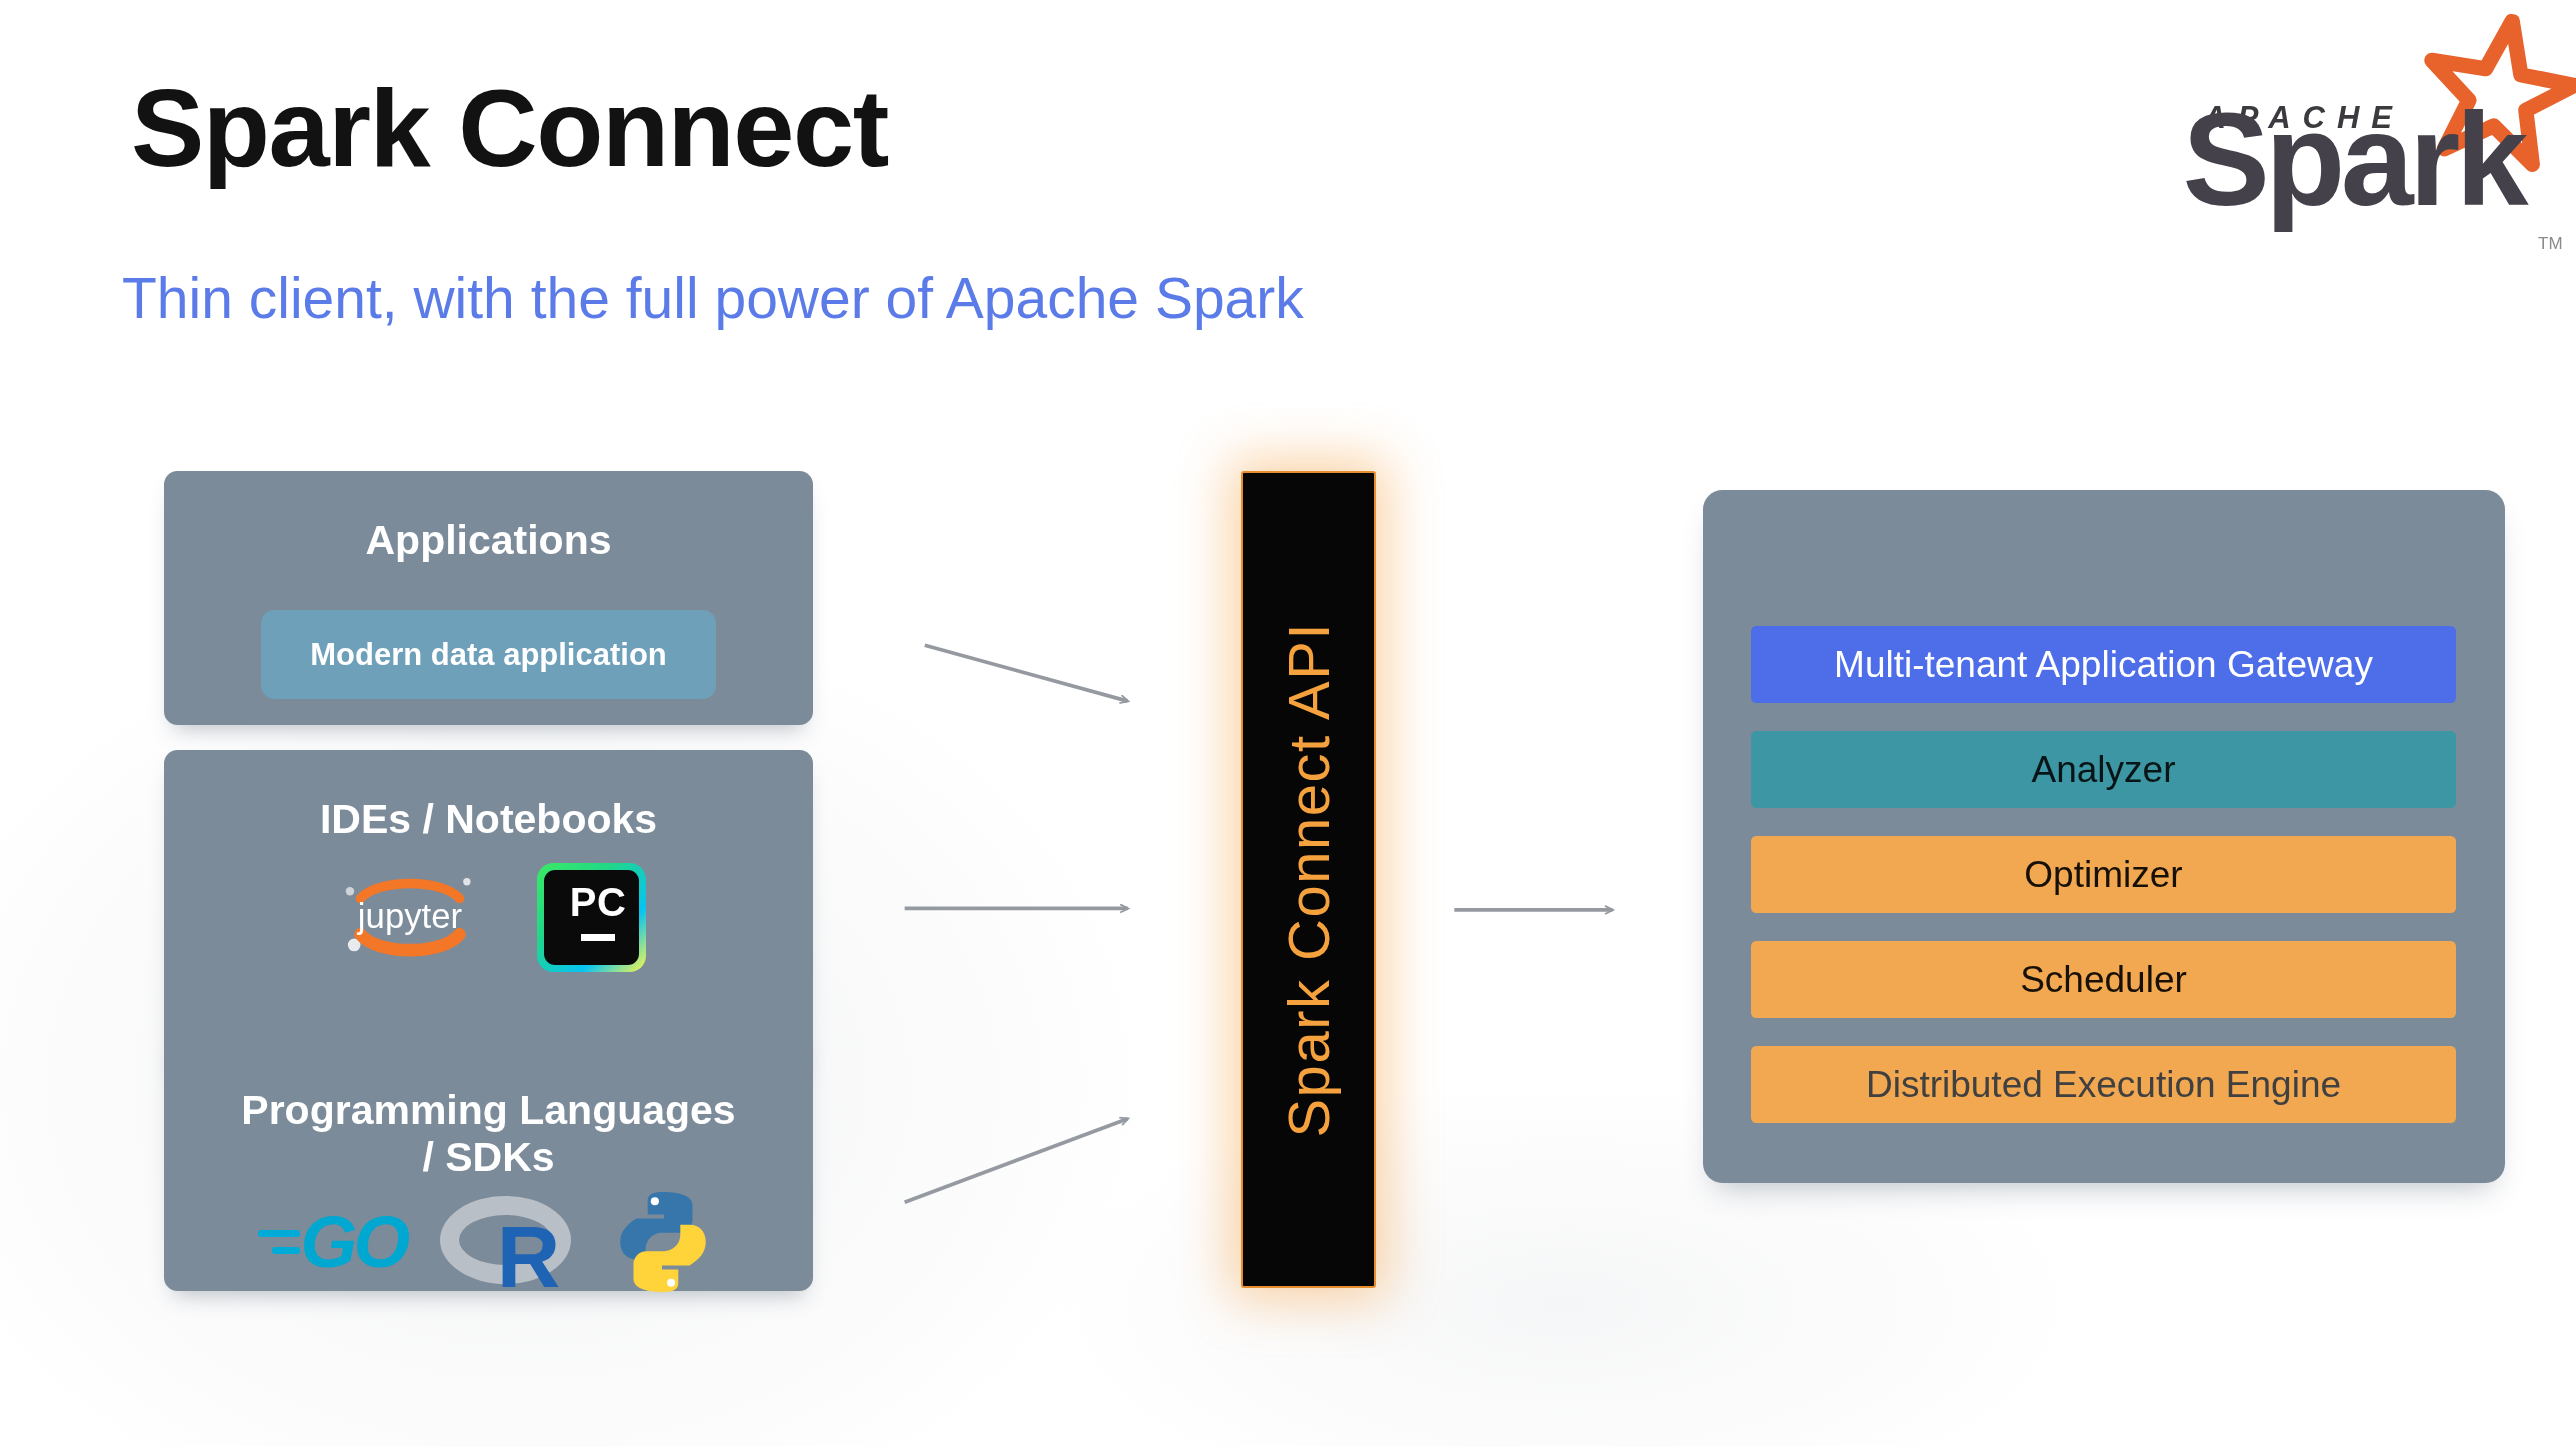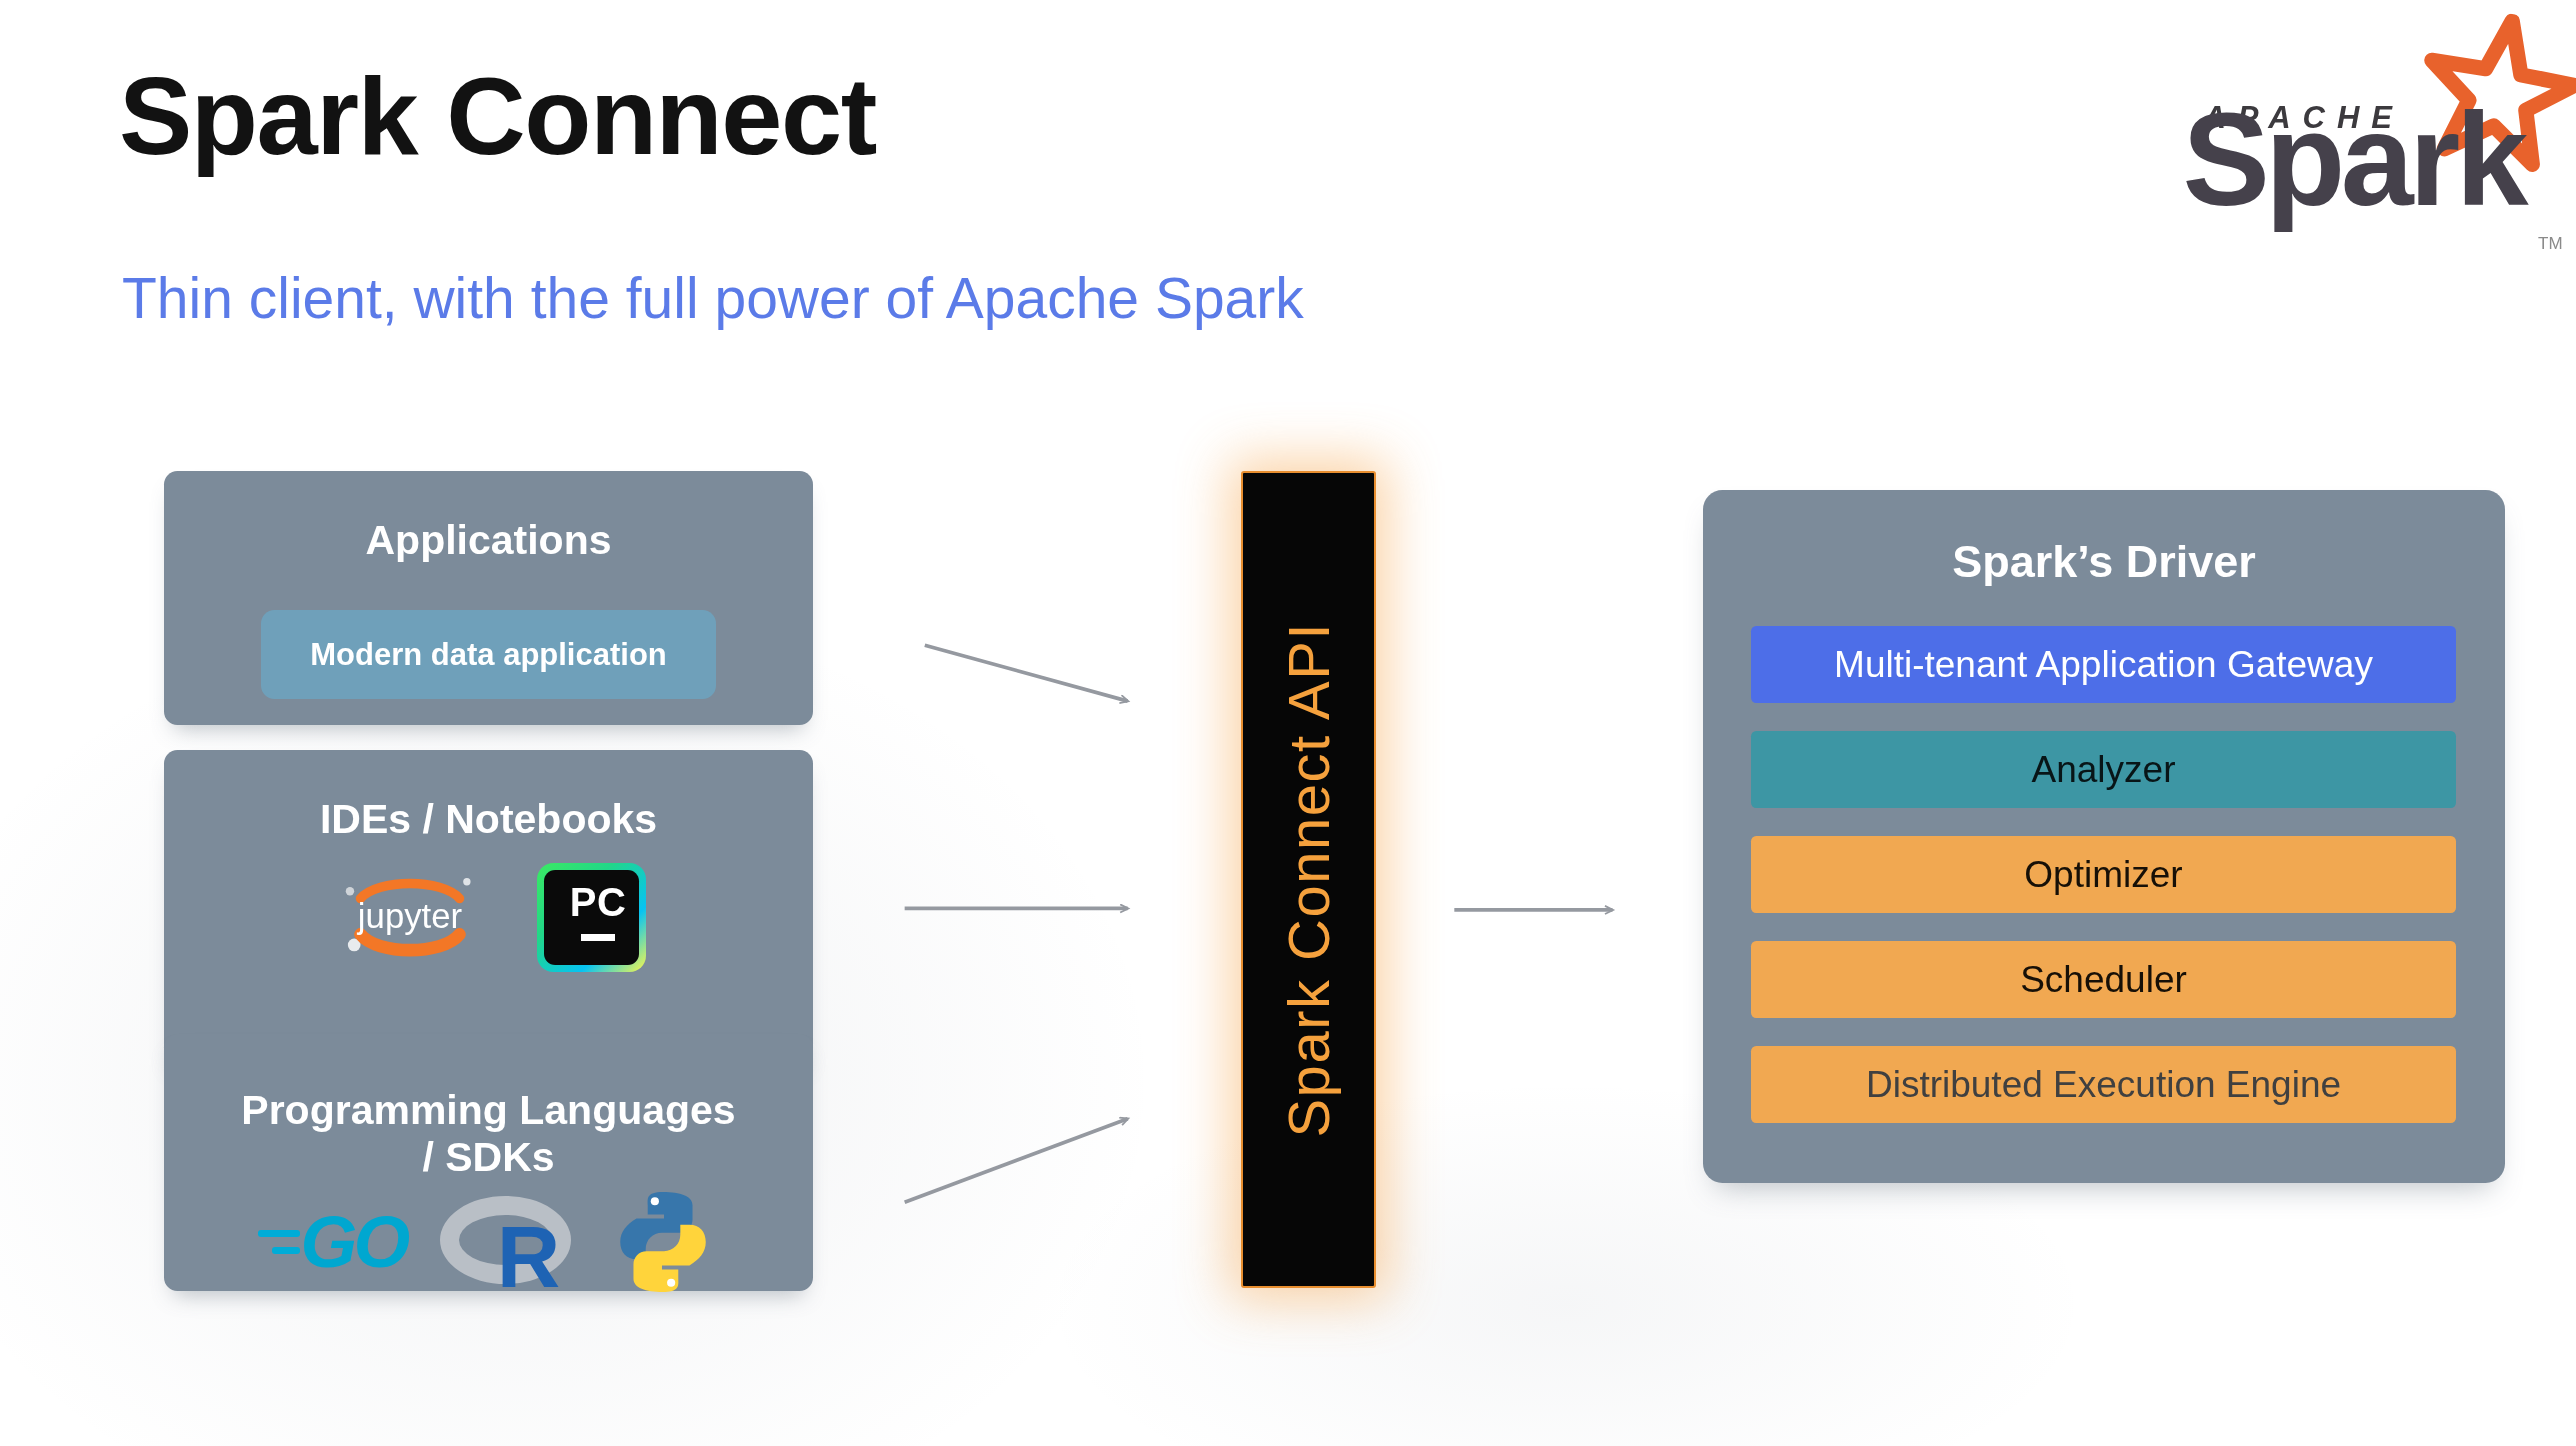--- a/index.html
+++ b/index.html
@@ -8,21 +8,21 @@
     font-family:"Liberation Sans","DejaVu Sans",sans-serif;
   }
   
   .wash{position:absolute;pointer-events:none;}
   .wash1{left:-112px;top:597px;width:1268px;height:970px;
     background:radial-gradient(closest-side,rgba(120,130,145,0.10),rgba(255,255,255,0));}
   .wash2{left:1044px;top:1081px;width:1044px;height:447px;
     background:radial-gradient(closest-side,rgba(120,130,145,0.07),rgba(255,255,255,0));}
 
   
-  .title{position:absolute;left:119px;top:52px;font-size:110px;font-weight:700;color:#121212;letter-spacing:-1.5px;margin:0;}
+  .title{position:absolute;left:119px;top:52px;font-size:110px;font-weight:700;color:#121212;letter-spacing:-1.5px;margin:12px;}
   .subtitle{position:absolute;left:122px;top:265px;font-size:57px;font-weight:500;color:#5B7BE8;}
 
   
   .logo{position:absolute;top:13.4px;right:0;width:447px;height:246px;}
   .logo .star{position:absolute;top:0;right:-6px;width:166px;height:166px;transform:rotate(10deg);z-index:0;}
   .logo .apache{position:absolute;top:87px;right:172px;font-size:31px;font-style:italic;font-weight:600;
     letter-spacing:12px;color:#3C3A3E;z-index:1;}
   .logo .spark{position:absolute;top:81px;right:52px;font-size:131px;font-weight:700;color:#45414B;
     letter-spacing:-4.5px;line-height:1;z-index:1;}
   .logo .tm{position:absolute;top:221px;right:13.4px;font-size:17px;color:#8a8a8a;z-index:1;}
@@ -163,21 +163,20 @@
         <circle cx="63" cy="95" r="4" fill="#ffffff"></circle>
       </svg>
     </div>
   </div>
 
   <div class="connector">
     <span class="connector-label" style="color: rgb(245, 161, 61);">Spark Connect API</span>
   </div>
 
   <div class="driver" style="background-color: rgb(124, 139, 154);">
-    <div class="driver-title">Spark’s Driver</div>
     <div class="driver-bars">
       <div class="driver-bar" style="background-color: rgb(77, 110, 232); color: rgb(255, 255, 255);">Multi-tenant Application Gateway</div>
       <div class="driver-bar" style="background-color: rgb(61, 150, 164); color: rgb(8, 21, 23);">Analyzer</div>
       <div class="driver-bar" style="background-color: rgb(241, 168, 81); color: rgb(23, 16, 7);">Optimizer</div>
       <div class="driver-bar" style="background-color: rgb(241, 168, 81); color: rgb(23, 16, 7);">Scheduler</div>
       <div class="driver-bar" style="background-color: rgb(241, 168, 81); color: #404040;">Distributed Execution Engine</div>
     </div>
   </div>
 
 </div>

